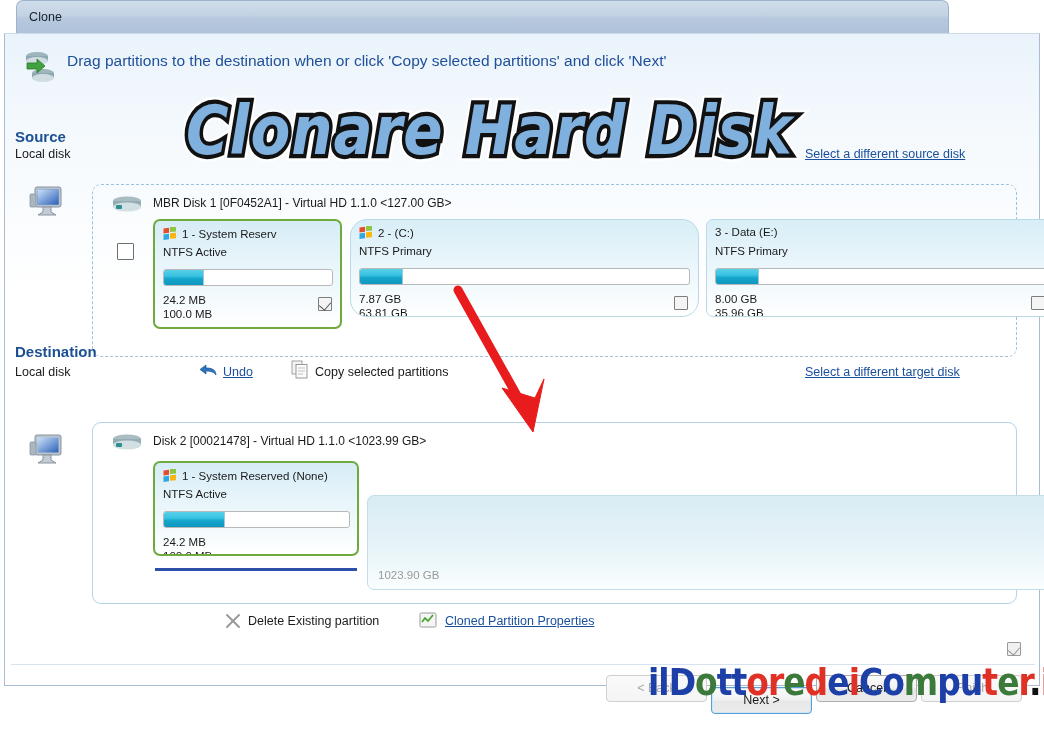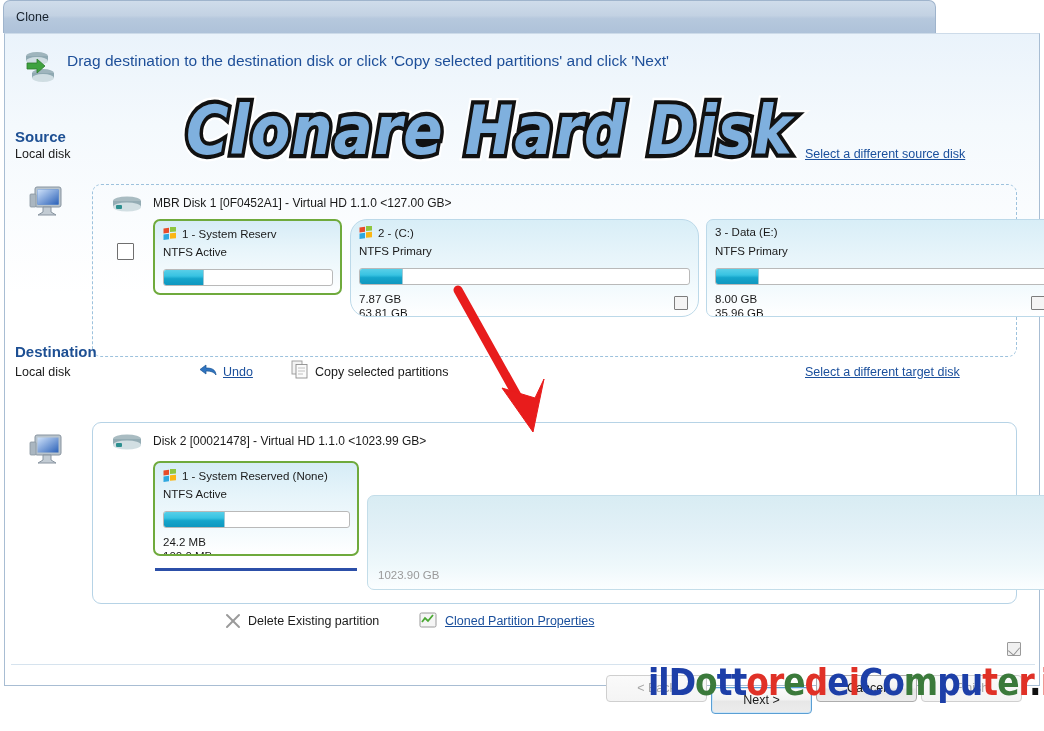--- a/index.html
+++ b/index.html
@@ -21,21 +21,21 @@
   
   #window {
     position: absolute;
     left: 0; top: 0;
     width: 1044px;
     height: 690px;
     box-sizing: border-box;
   }
   #titlebar {
     position: absolute;
-    left: 3px; top: 0;
+    left: 16px; top: 0;
     width: 933px;
     height: 33px;
     background: linear-gradient(to bottom, #cfdcea 0%, #c3d2e3 45%, #b6c8dd 55%, #aec2d9 100%);
     border-top-left-radius: 7px;
     border-top-right-radius: 7px;
     border: 1px solid #9fb4cc;
     border-bottom: none;
     box-sizing: border-box;
   }
   #titlebar-text {
@@ -409,21 +409,21 @@
     <div id="header-row">
       <svg id="clone-icon" viewBox="0 0 36 34">
         <ellipse cx="14" cy="8" rx="11" ry="4" fill="#9fb5bd"></ellipse>
         <rect x="3" y="8" width="22" height="5" fill="#8fa9b2"></rect>
         <ellipse cx="14" cy="13" rx="11" ry="4" fill="#cfdde2"></ellipse>
         <ellipse cx="20" cy="25" rx="11" ry="4" fill="#9fb5bd"></ellipse>
         <rect x="9" y="25" width="22" height="5" fill="#8fa9b2"></rect>
         <ellipse cx="20" cy="30" rx="11" ry="4" fill="#cfdde2"></ellipse>
         <path d="M4 15 L14 15 L14 11 L22 18 L14 25 L14 21 L4 21 Z" fill="#3fa23f" stroke="#2c7a2c" stroke-width="0.8"></path>
       </svg>
-      <div id="header-text">Drag destination to the destination disk or click 'Copy selected partitions' and click 'Next'</div>
+      <div id="header-text">Drag partitions to the destination when or click 'Copy selected partitions' and click 'Next'</div>
     </div>
 
     <div class="section-title" style="left:10px; top:94px;">Source</div>
     <div class="section-sub" style="left:10px; top:113px;">Local disk</div>
     <div class="diff-link" style="left:800px; top:113px;">Select a different source disk</div>
 
     <svg class="computer-icon" style="left:22px; top:148px;" viewBox="0 0 40 40">
       <rect x="8" y="5" width="26" height="20" rx="2" fill="#b9c4cc" stroke="#8894a0" stroke-width="1"></rect>
       <rect x="10.5" y="7.5" width="21" height="15" fill="#2f6fd0"></rect>
       <rect x="10.5" y="7.5" width="21" height="15" fill="url(#scr)"></rect>
@@ -441,21 +441,21 @@
       <svg class="disk-hdd-icon" viewBox="0 0 32 20">
         <ellipse cx="16" cy="6" rx="14" ry="4.5" fill="#a9bcc2"></ellipse>
         <rect x="2" y="6" width="28" height="6" fill="#94acb4"></rect>
         <ellipse cx="16" cy="12" rx="14" ry="4.5" fill="#d2dfe3"></ellipse>
         <rect x="5" y="10" width="6" height="4" rx="1" fill="#2d8f8f"></rect>
       </svg>
       <div class="disk-title">MBR Disk 1 [0F0452A1] - Virtual HD 1.1.0  &lt;127.00 GB&gt;</div>
 
       <div class="disk-check" style="left:24px; top:58px;"></div>
 
-      <div class="part selected" style="left:60px; top:34px; width:189px; height:76px;">
+      <div class="part selected" style="left:60px; top:34px; width:189px; height:110px;">
         <div class="part-head">
           <svg class="win-flag" viewBox="0 0 14 14">
             <rect x="0.5" y="1.5" width="5.5" height="5" fill="#e84b2a" transform="skewY(-6)"></rect>
             <rect x="7" y="0.8" width="6" height="5" fill="#8ec63f" transform="skewY(-6)"></rect>
             <rect x="0.5" y="7.5" width="5.5" height="5.5" fill="#2fa8e0" transform="skewY(-6)"></rect>
             <rect x="7" y="7" width="6" height="5.5" fill="#fbb614" transform="skewY(-6)"></rect>
           </svg><span>1 - System Reserv</span>
         </div>
         <div class="part-fs">NTFS Active</div>
         <div class="usage-bar" style="width:170px;">

